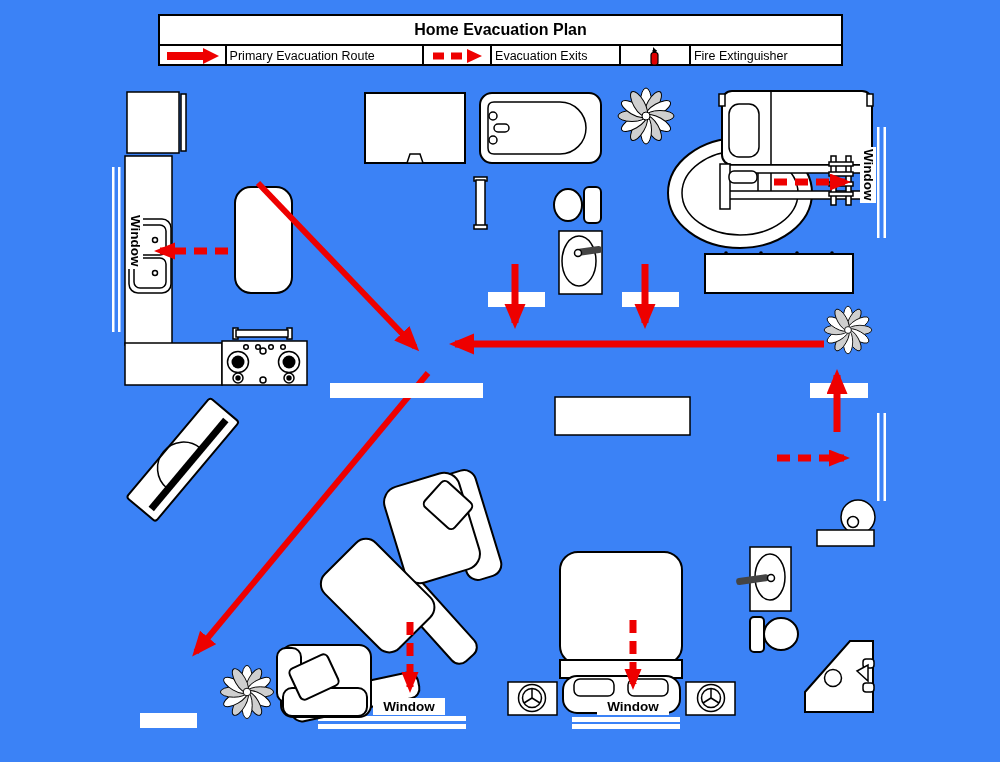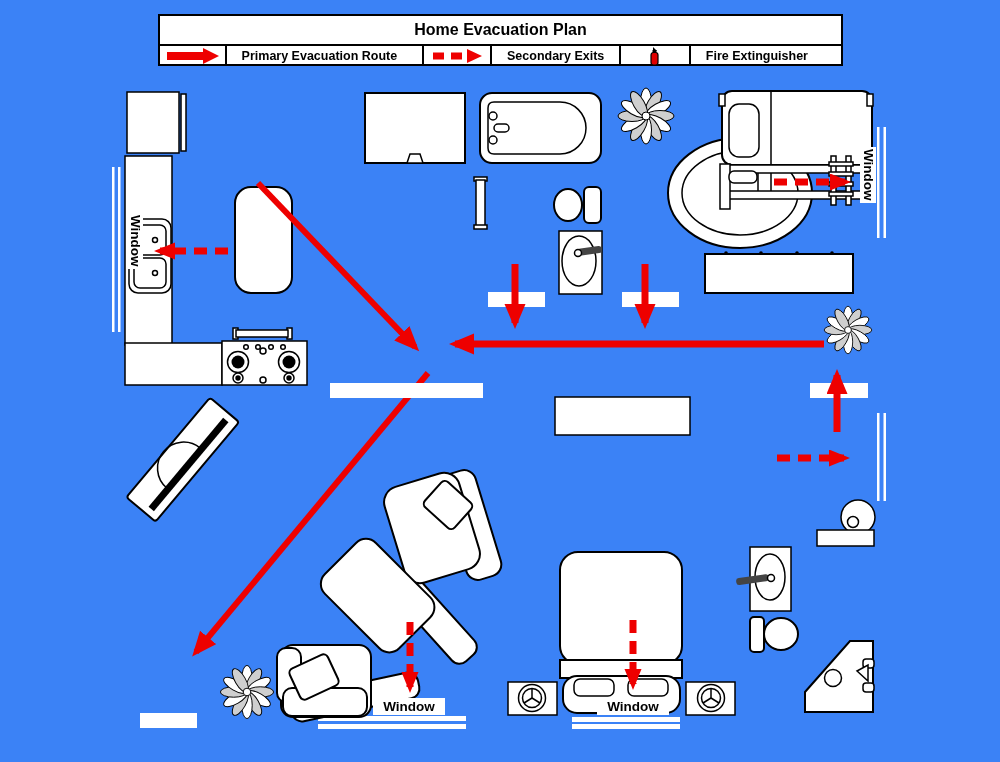--- a/index.html
+++ b/index.html
@@ -8,21 +8,21 @@
   
   .legend-box{position:absolute;left:158px;top:14px;width:685px;height:52px;
               background:#fff;border:2px solid #000;box-sizing:border-box;}
   .title-row{height:28px;border-bottom:2px solid #000;display:flex;align-items:center;
              justify-content:center;font-size:16px;font-weight:bold;color:#000;}
   .legend-row{height:20px;display:flex;}
   .lcell{display:flex;align-items:center;box-sizing:border-box;height:100%;
          border-right:2px solid #000;}
   .lcell:last-child{border-right:none;}
   .lcell.icon{justify-content:center;}
-  .lcell.text{font-size:12.5px;font-weight:bold;color:#000;padding-left:15px;}
+  .lcell.text{font-size:12.5px;font-weight:normal;color:#000;padding-left:3px;}
   
   .hlabel{position:absolute;background:#fff;color:#000;font-weight:bold;font-size:13.5px;
           text-align:center;line-height:17px;height:17px;}
   .vlabel{position:absolute;background:#fff;color:#000;font-weight:bold;font-size:13.5px;
           white-space:nowrap;transform:rotate(90deg);transform-origin:left top;
           line-height:16px;height:16px;padding:0 2px;}
   .f{fill:#fff;stroke:#000;stroke-width:2;}
   .f15{fill:#fff;stroke:#000;stroke-width:1.5;}
   .ln{stroke:#000;stroke-width:1.5;fill:none;}
   .wht{fill:#fff;stroke:none;}
@@ -282,21 +282,21 @@
           <polygon points="40,1 56,9 40,17" fill="#ee0000"></polygon>
         </svg>
       </div>
       <div class="lcell text" style="width:199px;">Primary Evacuation Route</div>
       <div class="lcell icon" style="width:68px;">
         <svg width="54" height="16" viewBox="0 0 54 16">
           <line x1="3" y1="8" x2="36" y2="8" stroke="#ee0000" stroke-width="7" stroke-dasharray="11 7"></line>
           <polygon points="37,1 52,8 37,15" fill="#ee0000"></polygon>
         </svg>
       </div>
-      <div class="lcell text" style="width:130px;">Secondary Exits</div>
+      <div class="lcell text" style="width:130px;">Evacuation Exits</div>
       <div class="lcell icon" style="width:70px;">
         <svg width="18" height="20" viewBox="0 0 18 20">
           <path d="M7,1 L11,5 L7,5 Z" fill="#000"></path>
           <rect x="6.5" y="4" width="4" height="3" fill="#000"></rect>
           <rect x="5" y="6.5" width="7" height="12.5" rx="2.5" fill="#e00000" stroke="#000" stroke-width="1.2"></rect>
         </svg>
       </div>
       <div class="lcell text" style="width:151px;text-align:right;">Fire Extinguisher</div>
     </div>
   </div>

